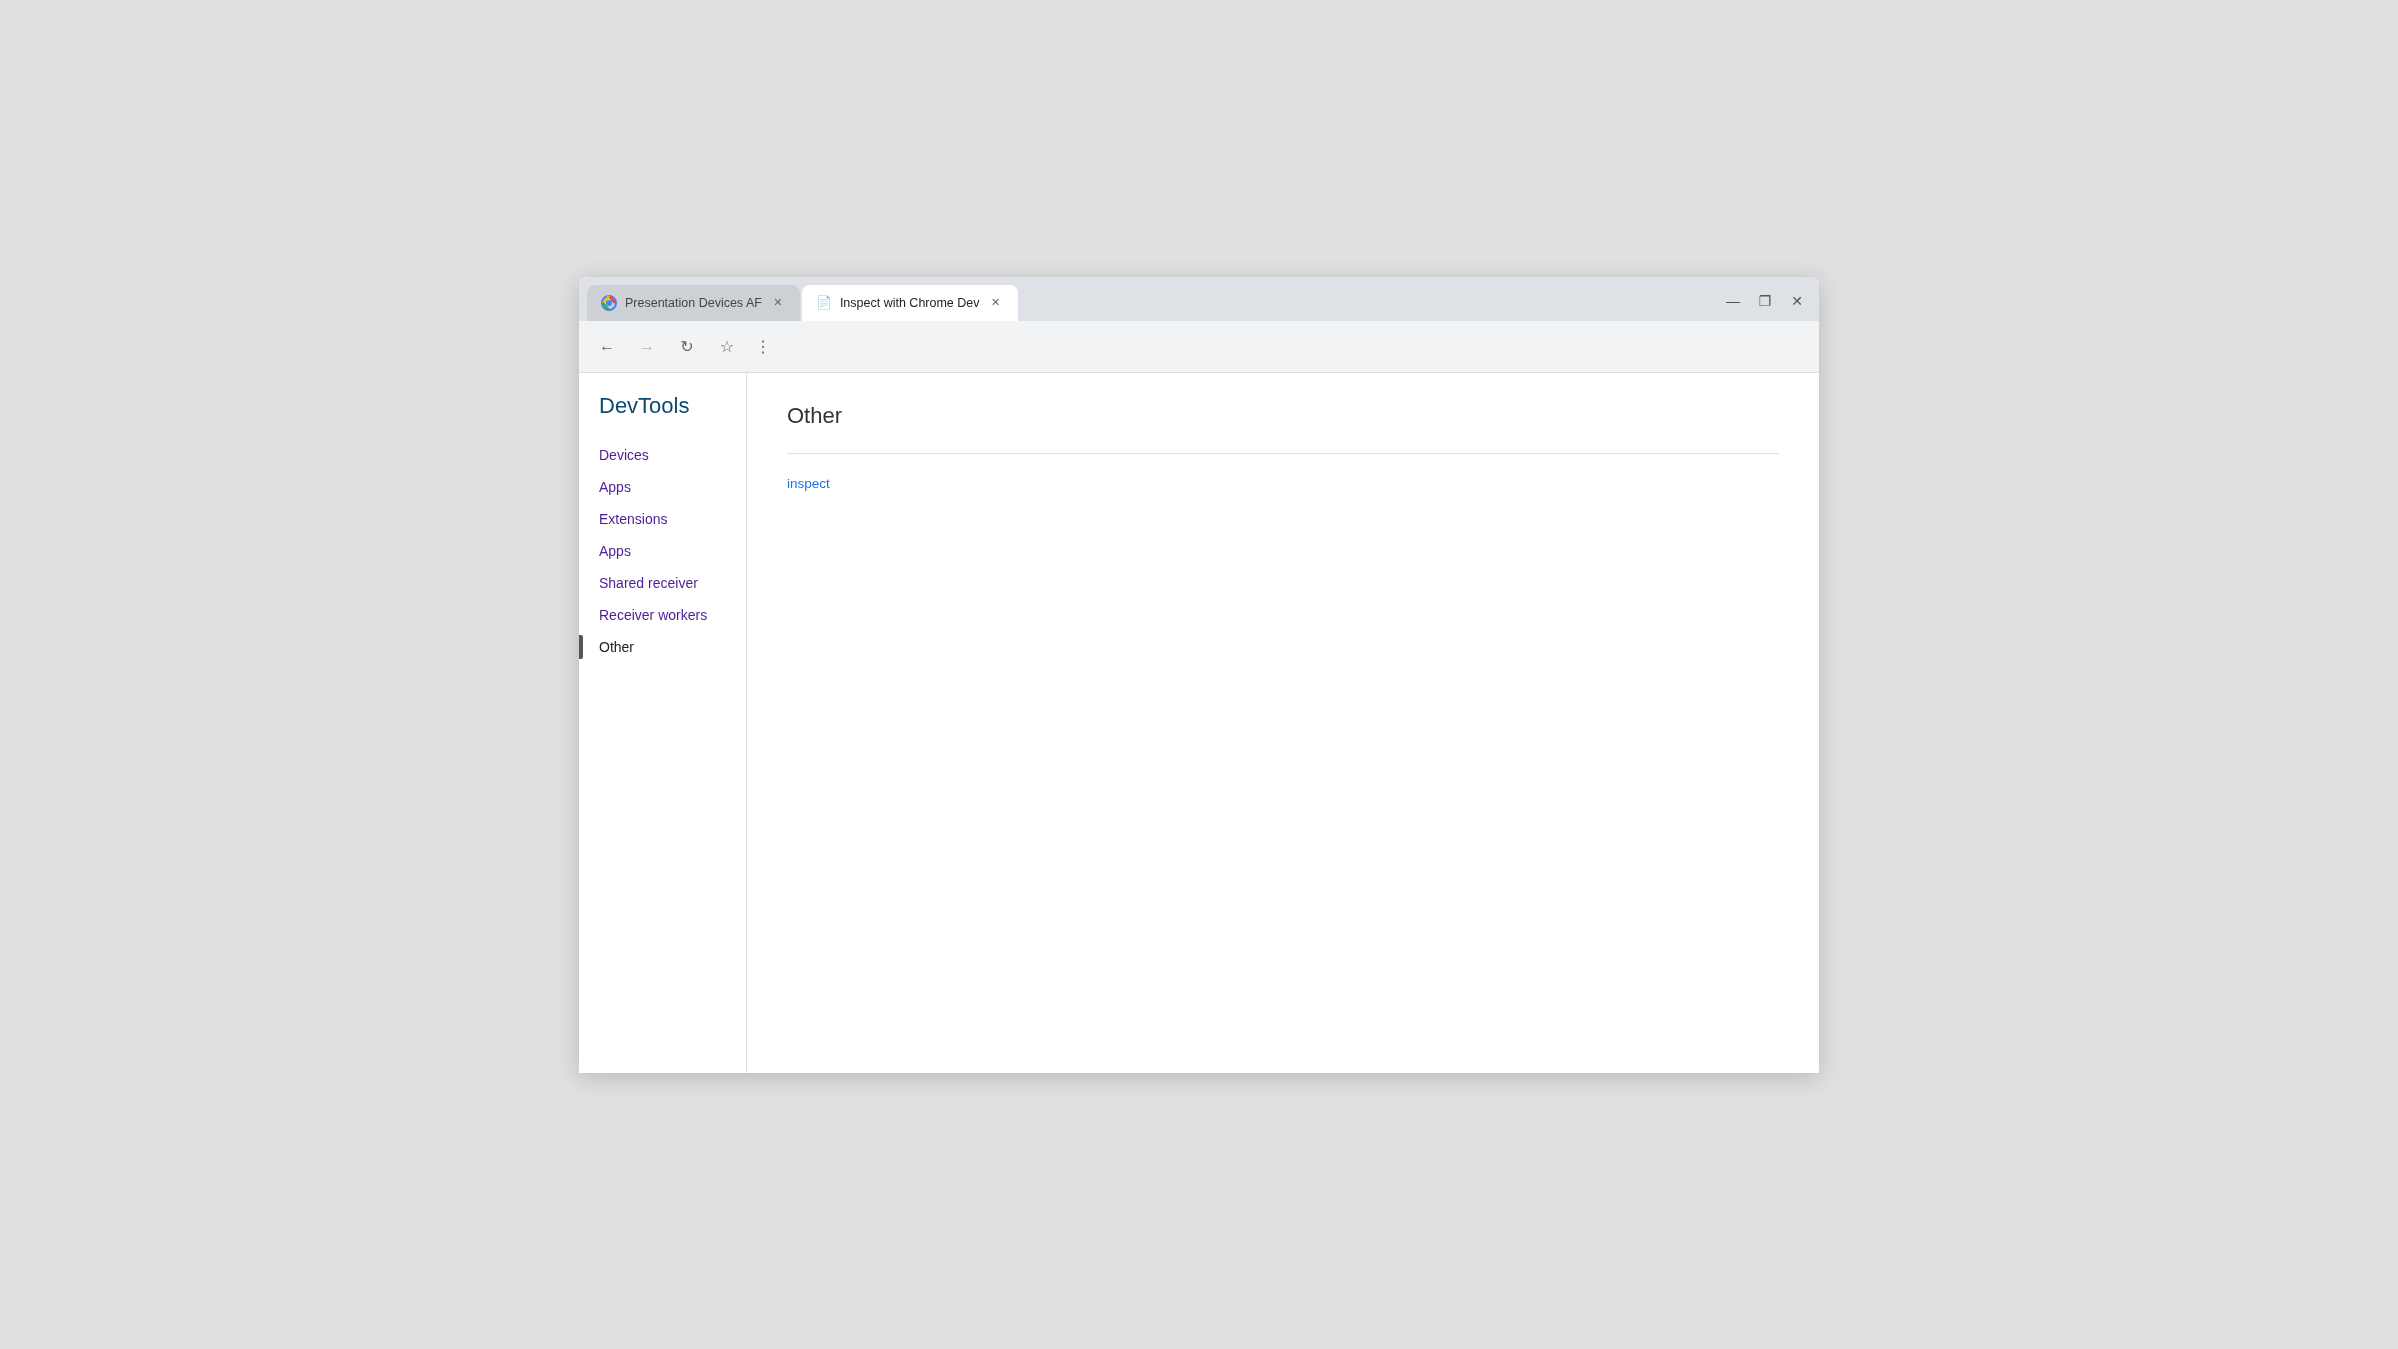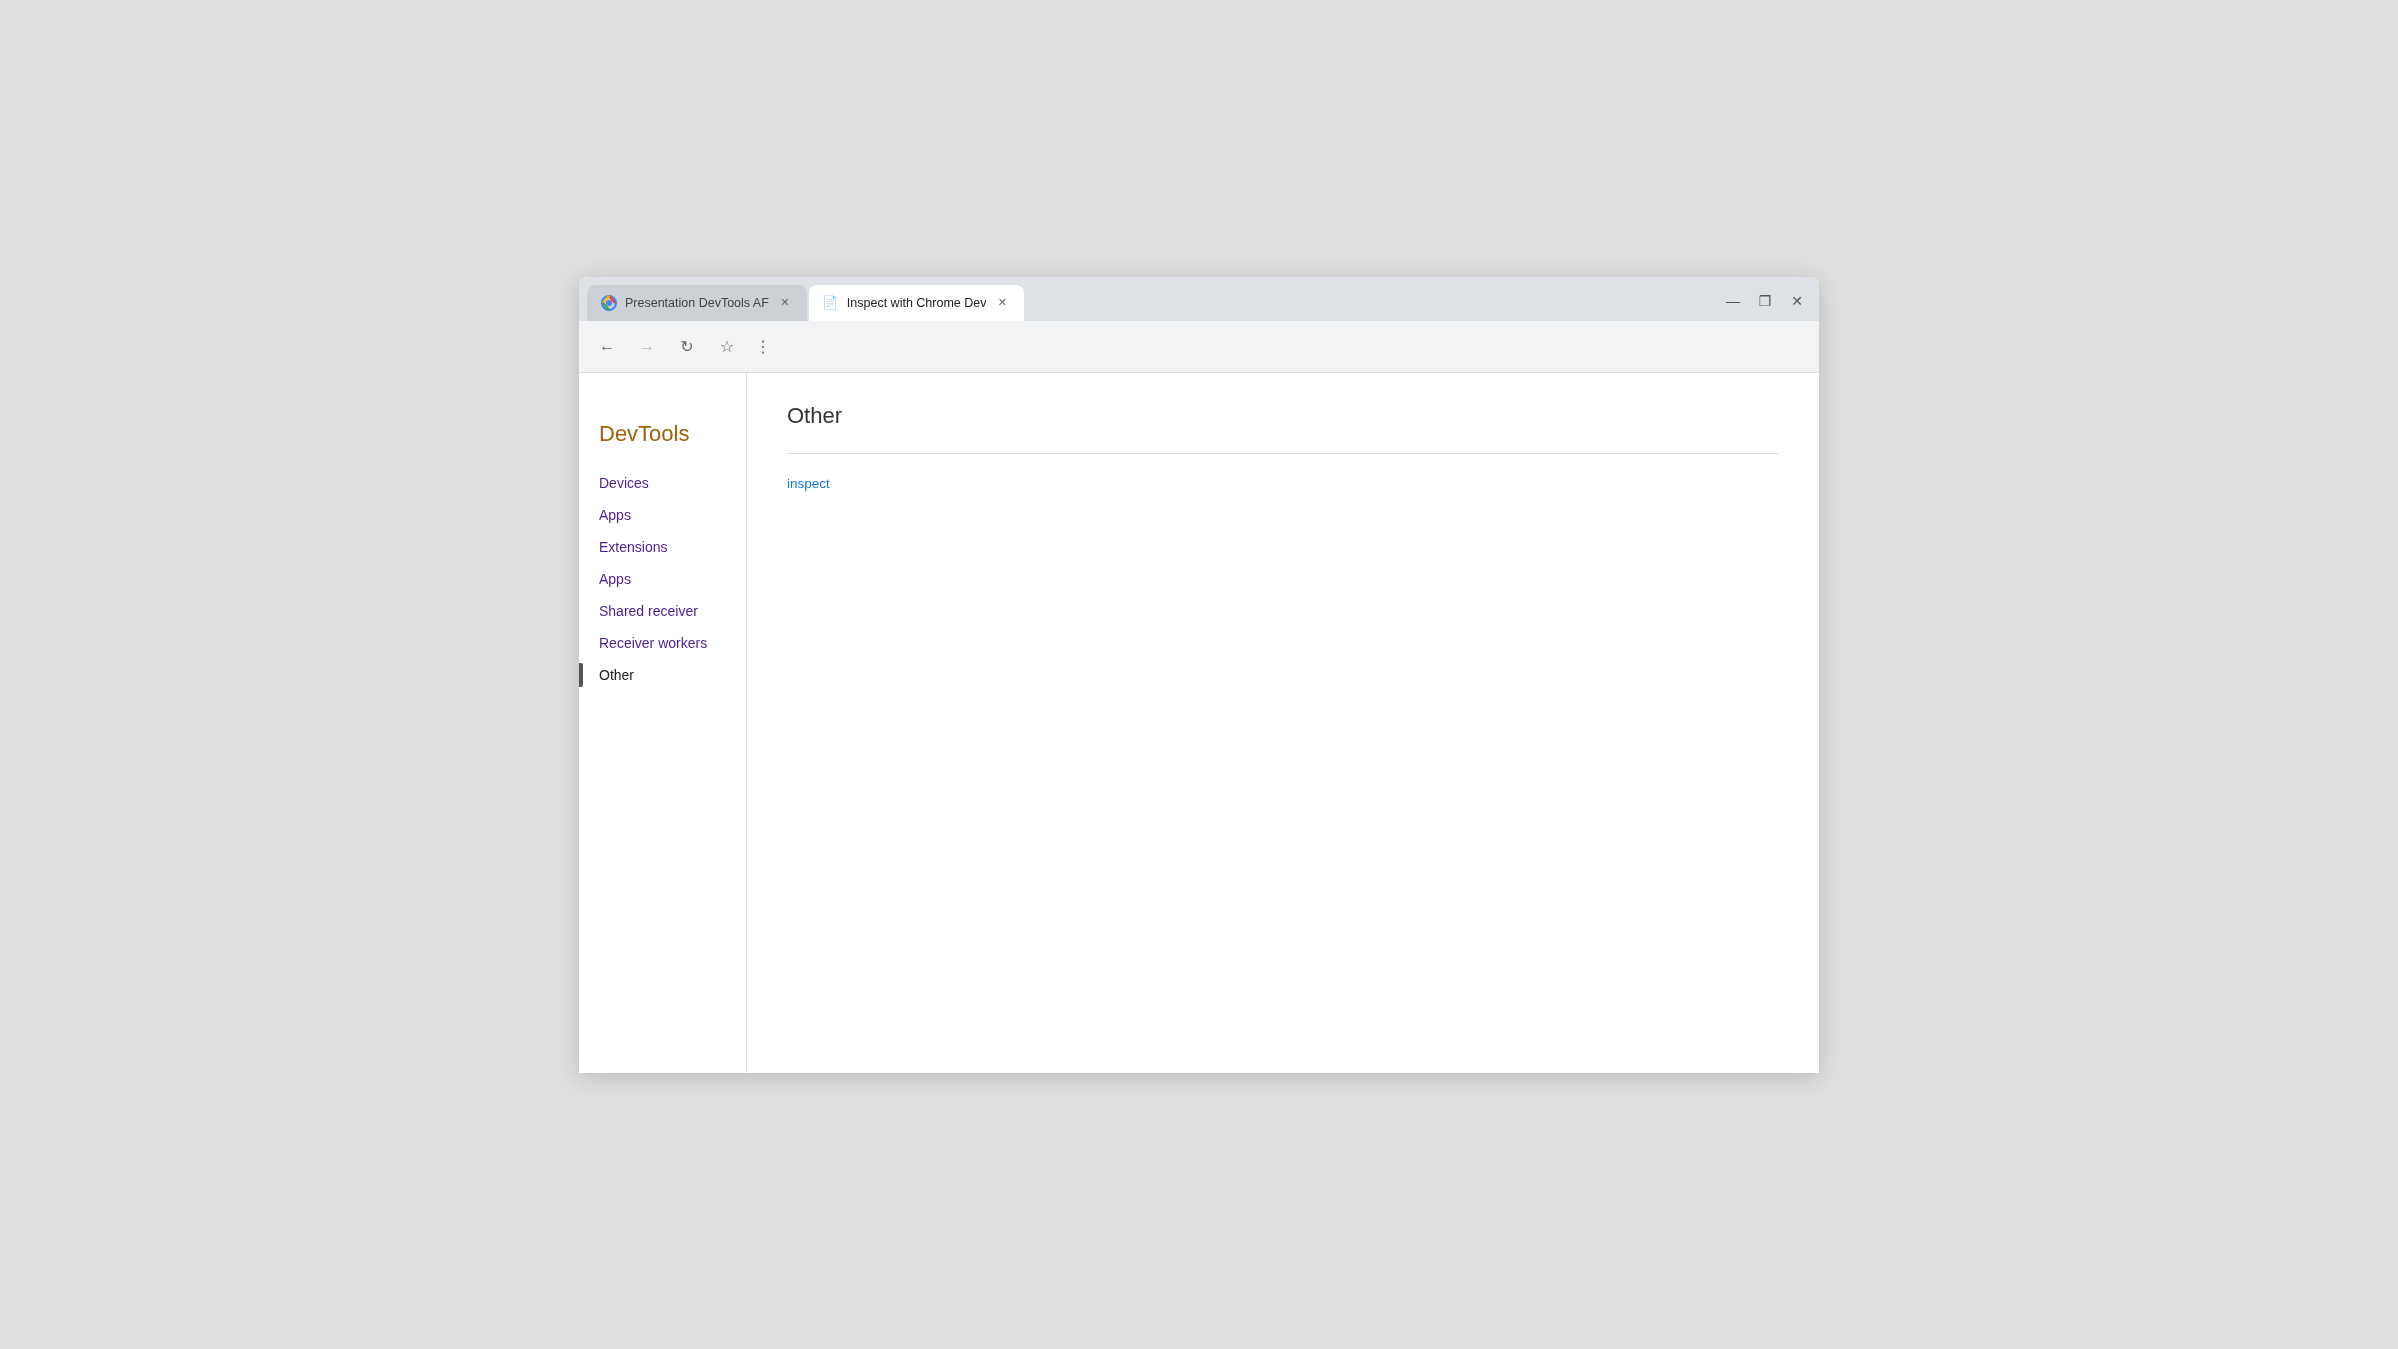--- a/index.html
+++ b/index.html
@@ -187,23 +187,22 @@
     .sidebar {
       width: 168px;
       border-right: 1px solid #e0e0e0;
       padding: 20px 0;
       flex-shrink: 0;
     }
 
     .sidebar-title {
       font-size: 22px;
       font-weight: 400;
-      color: #a16207;
+      color: #0c4a6e;
       padding: 0 20px 20px 20px;
-      margin-top: 28px;
     }
 
     .sidebar-nav {
       list-style: none;
     }
 
     .sidebar-item {
       display: flex;
       align-items: center;
       padding: 8px 20px;
@@ -279,21 +278,21 @@
       <div class="tab">
         <div class="tab-favicon chrome-icon">
           <svg viewBox="0 0 16 16" width="16" height="16">
             <circle cx="8" cy="8" r="7" fill="none" stroke="#4285f4" stroke-width="2"></circle>
             <circle cx="8" cy="8" r="3" fill="#4285f4"></circle>
             <path d="M8 1 L14 8" stroke="#ea4335" stroke-width="2.5" fill="none"></path>
             <path d="M8 1 L2 8" stroke="#fbbc05" stroke-width="2.5" fill="none"></path>
             <path d="M2 8 L8 15" stroke="#34a853" stroke-width="2.5" fill="none"></path>
           </svg>
         </div>
-        <span class="tab-title">Presentation DevTools AF</span>
+        <span class="tab-title">Presentation Devices AF</span>
         <div class="tab-close">✕</div>
       </div>
 
       <div class="tab active">
         <div class="tab-favicon">
           <span style="font-size:13px; color:#777;">📄</span>
         </div>
         <span class="tab-title">Inspect with Chrome Dev</span>
         <div class="tab-close">✕</div>
       </div>

